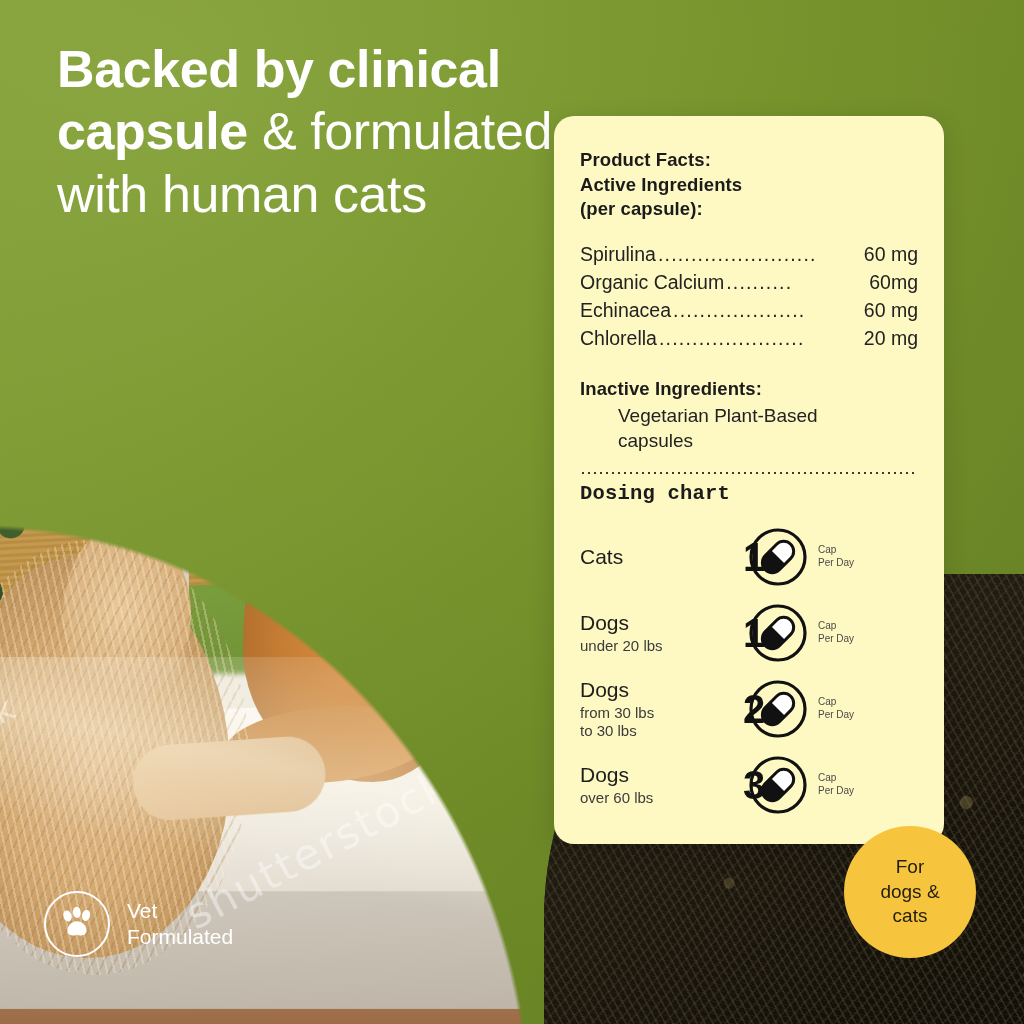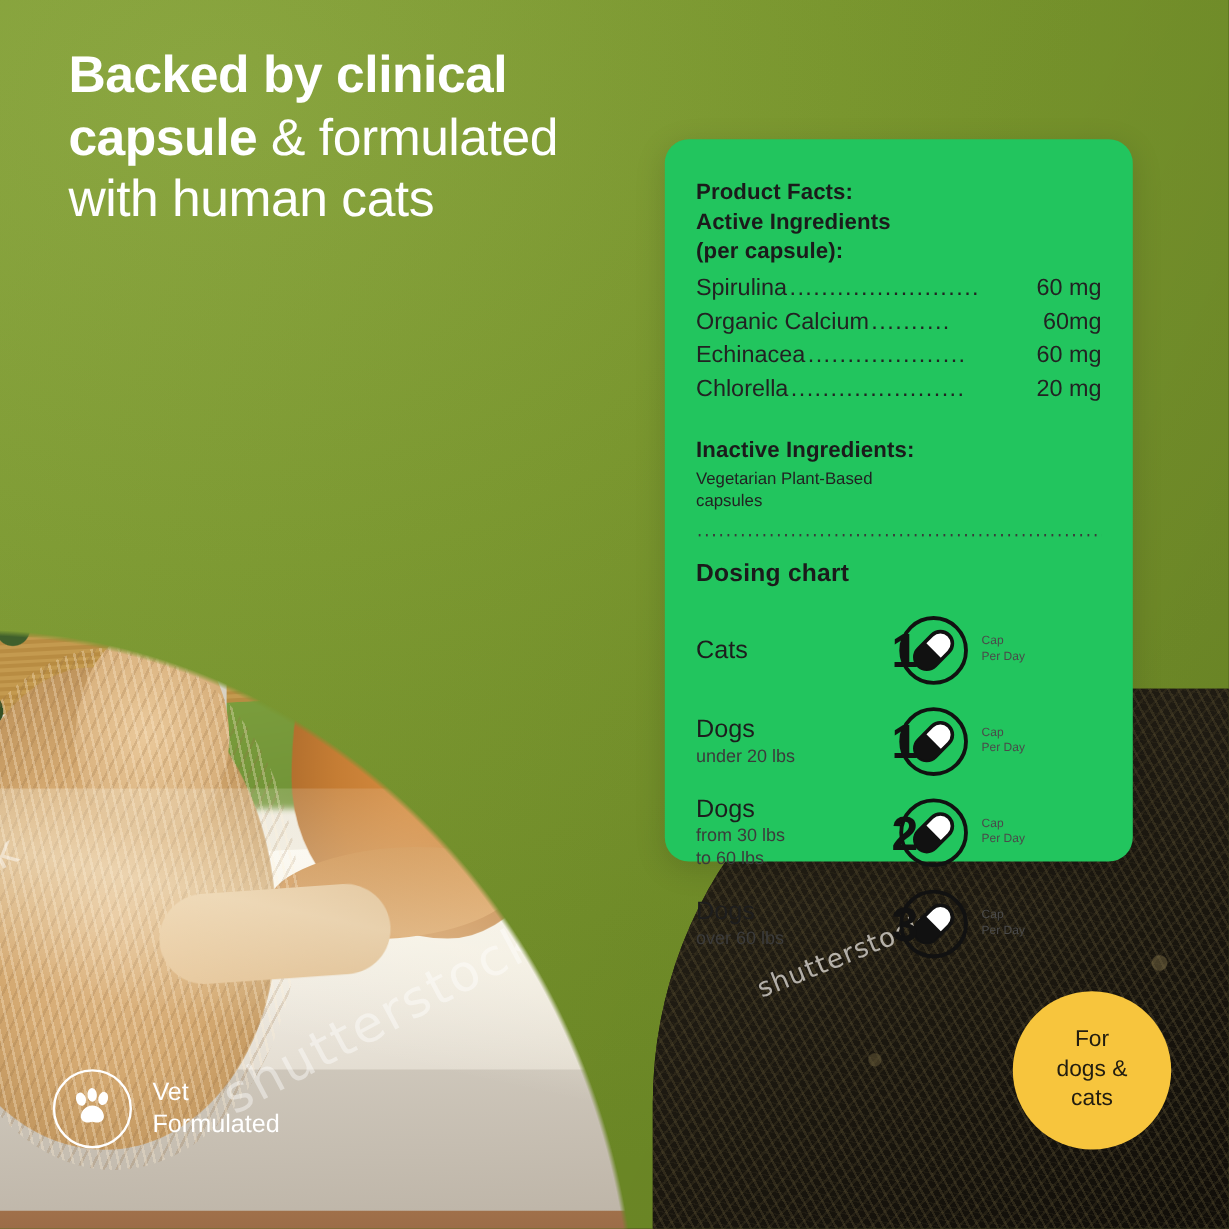--- a/index.html
+++ b/index.html
@@ -60,21 +60,21 @@
     font-family:"DejaVu Sans", sans-serif;
     white-space:nowrap;
   }
 
   
   .headline {
     position: absolute;
     left: 57px; top: 38px;
     width: 500px;
     color: #ffffff;
-    font-size: 43px;
+    font-size: 52px;
     line-height: 1.20;
     letter-spacing: -0.4px;
     font-weight: 400;
   }
   .headline b { font-weight: 800; }
 
   
   .photo-wrap {
     position: absolute;
     left: -42px; top: 262px;
@@ -210,52 +210,52 @@
     position:absolute;
     color: rgba(255,255,255,.55);
     font-family:"DejaVu Sans", sans-serif;
     white-space:nowrap; pointer-events:none;
   }
 
   
   .card {
     position: absolute;
     left: 554px; top: 116px;
-    width: 390px; height: 602px;
-    background: #22c55e;
+    width: 390px; height: 728px;
+    background: #fef9c3;
     border-radius: 20px;
     box-shadow: 0 6px 26px rgba(0,0,0,.14);
     padding: 32px 26px 0 26px;
     color: #1b1b1b;
   }
   .pf-title { font-size: 18.5px; font-weight: 700; line-height: 1.33; letter-spacing:.1px; }
-  .ing-list { margin-top: 4px; }
+  .ing-list { margin-top: 18px; }
   .ing-row {
     display: flex; align-items: baseline;
     font-size: 19.5px; line-height: 1.44; font-weight: 400; color:#222;
     white-space: nowrap;
   }
   .ing-name { flex: 0 0 auto; }
   .ing-dots {
     flex: 1 1 auto; overflow: hidden; margin: 0 2px;
     font-size: 19.5px; letter-spacing: 1.2px; color:#222;
   }
   .ing-amt { flex: 0 0 auto; }
 
   .inact { margin-top: 26px; }
   .inact-h { font-size: 18.5px; font-weight: 700; letter-spacing:.1px; }
-  .inact-b { font-size: 14px; line-height: 1.32; margin-top: 3px; color:#222; }
+  .inact-b { font-size: 19px; line-height: 1.32; margin-top: 3px; color:#222;margin-left:38px; }
 
   .divider {
     margin: 19px 0 0 0; height: 2px;
     background-image: radial-gradient(circle, #3a3a3a 0.9px, transparent 1.1px);
     background-size: 6px 2px; background-repeat: repeat-x;
   }
 
-  .dosing-h { margin-top: 19px; font-size: 20.5px; font-weight: 700; letter-spacing:.2px; }
+  .dosing-h { margin-top: 8px; font-size: 20.5px; font-weight: 700; letter-spacing:.2px;font-family:Liberation Mono, monospace; }
 
   .dose-rows { margin-top: 14px; }
   .dose-row {
     display: flex; align-items: center;
     min-height: 76px;
   }
   .dose-label { flex: 0 0 152px; }
   .dose-main { font-size: 21px; line-height: 1.12; color:#1d1d1d; }
   .dose-sub  { font-size: 15px; line-height: 1.22; color:#3b3b3b; margin-top: 2px; }
 
@@ -417,21 +417,21 @@
           <span>Cap</span><br>
           <span>Per Day</span>
         </div>
       </div>
 
       <div class="dose-row">
         <div class="dose-label">
           <div class="dose-main">Dogs</div>
           <div class="dose-sub">
             <span>from 30 lbs</span><br>
-            <span>to 60 lbs</span>
+            <span>to 30 lbs</span>
           </div>
         </div>
         <div class="dose-icon">
           <svg width="78" height="72" viewBox="0 0 78 72" aria-hidden="true">
             <circle cx="46" cy="36" r="27" fill="none" stroke="#111" stroke-width="3.2"></circle>
             <g transform="rotate(-45 46 36)">
               <rect x="28" y="26" width="36" height="20" rx="10" fill="#fff" stroke="#111" stroke-width="3"></rect>
               <path d="M28 36a10 10 0 0 1 10-10h8v20h-8a10 10 0 0 1-10-10z" fill="#111"></path>
             </g>
             <text x="22" y="50" text-anchor="middle" font-family="Liberation Sans, sans-serif" font-size="40" font-weight="bold" fill="#111">2</text>

